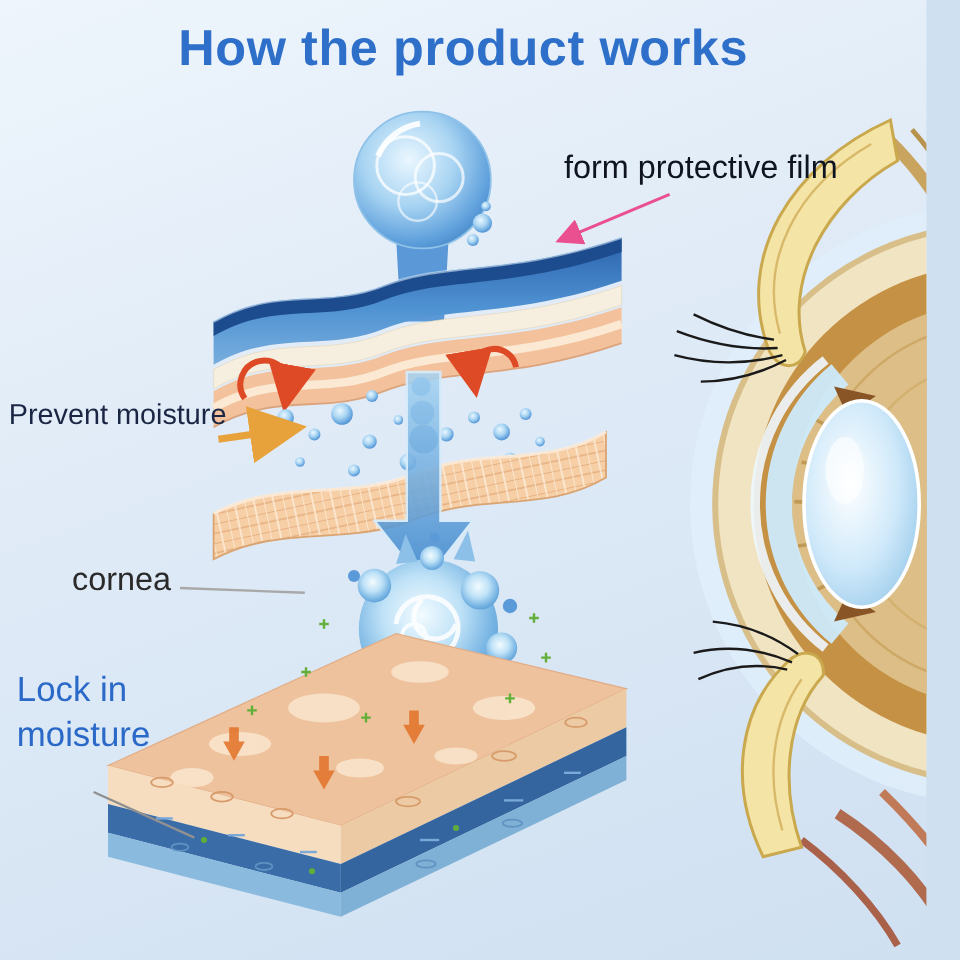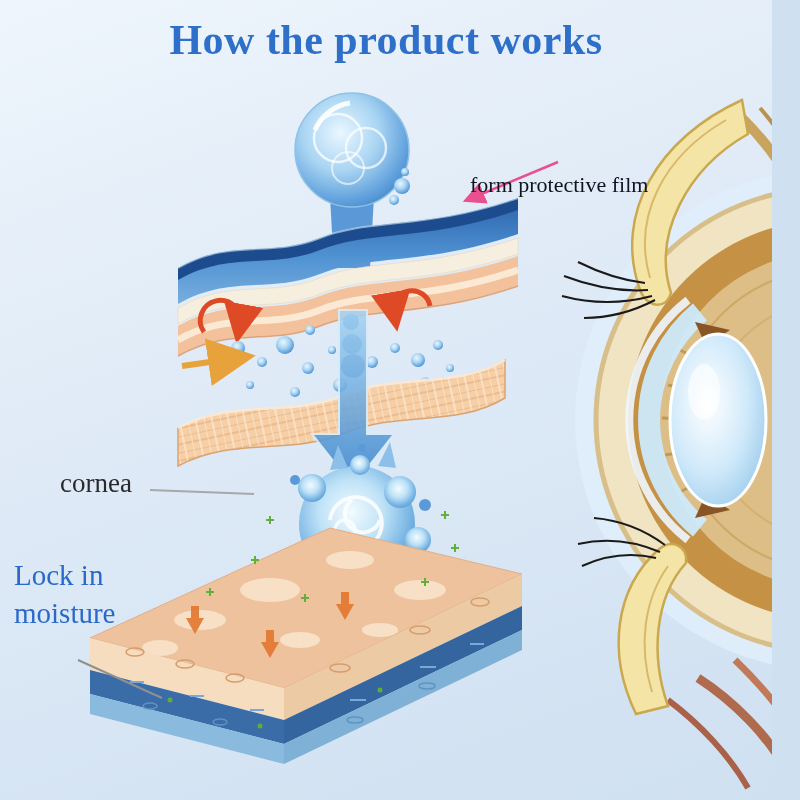--- a/index.html
+++ b/index.html
@@ -1,27 +1,27 @@
 <!DOCTYPE html>
 <html><head>
 <meta charset="utf-8">
 <style>
   html,body{margin:0;padding:0;background:#cfe0f1;}
   .stage{
     position:relative;width:772px;height:800px;overflow:hidden;
     background:linear-gradient(160deg,#eef5fc 0%,#e0ebf7 40%,#cfe0f1 100%);
-    font-family:Liberation Serif, serif;
+    font-family:Liberation Sans, sans-serif;
   }
   .stage svg{position:absolute;left:0;top:0;z-index:1;}
   .label{position:absolute;z-index:2;}
   .title{
     left:0;top:16px;width:100%;text-align:center;
     font-size:42px;font-weight:bold;color:#2e6fc9;letter-spacing:.5px;
   }
-  .lbl-film{left:470px;top:124px;font-size:22px;color:#0e1520;margin-top:48px;}
+  .lbl-film{left:470px;top:124px;font-size:27px;color:#0e1520;}
   .lbl-prevent{left:2px;top:330px;width:192px;text-align:center;
     font-size:24px;line-height:1.3;color:#1b2644;}
   .lbl-cornea{left:46px;top:468px;font-size:27px;color:#2a2a2a;margin-left:14px;}
   .lbl-lock{left:14px;top:557px;font-size:29px;line-height:1.3;color:#2a69c8;}
 </style>
 </head>
 <body>
 
 <div class="stage">
 
@@ -271,20 +271,21 @@
     <path d="M182,366 L238,358" stroke="#e8a23c" stroke-width="6" fill="none" marker-end="url(#mOrange)"></path>
     <path d="M150,490 L254,494" stroke="#a8a8a8" stroke-width="2" fill="none"></path>
     <path d="M78,660 L162,698" stroke="#909090" stroke-width="2" fill="none"></path>
   </svg>
 
   <div class="label title">How the product works</div>
 
   <div class="label lbl-film">form protective film</div>
 
   <div class="label lbl-prevent">
+    <div>Prevent moisture</div>
   </div>
 
   <div class="label lbl-cornea">cornea</div>
 
   <div class="label lbl-lock">
     <div>Lock in</div>
     <div>moisture</div>
   </div>
 
 </div>

